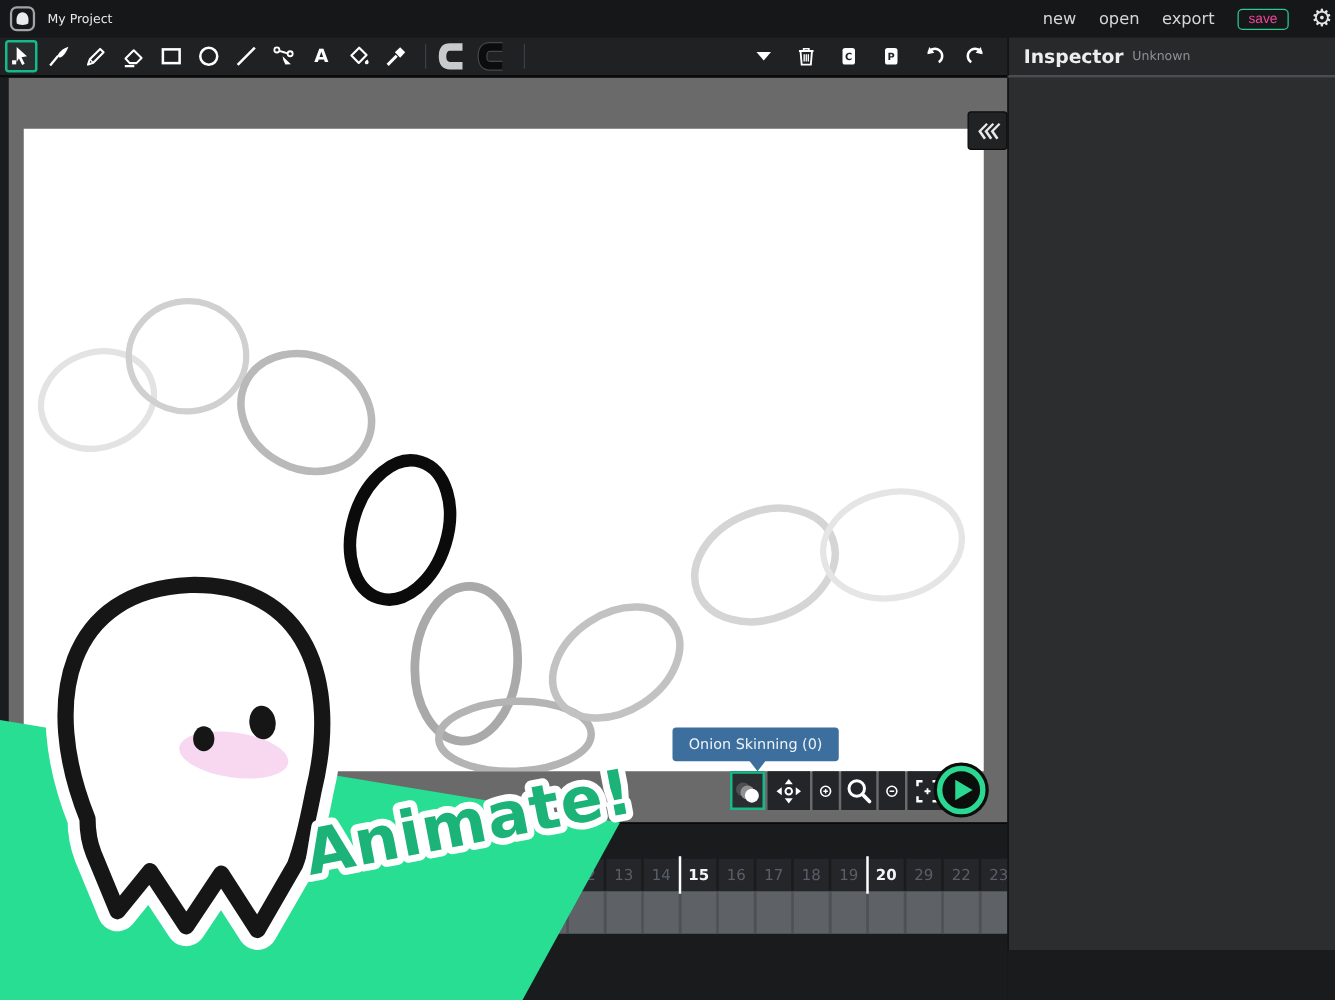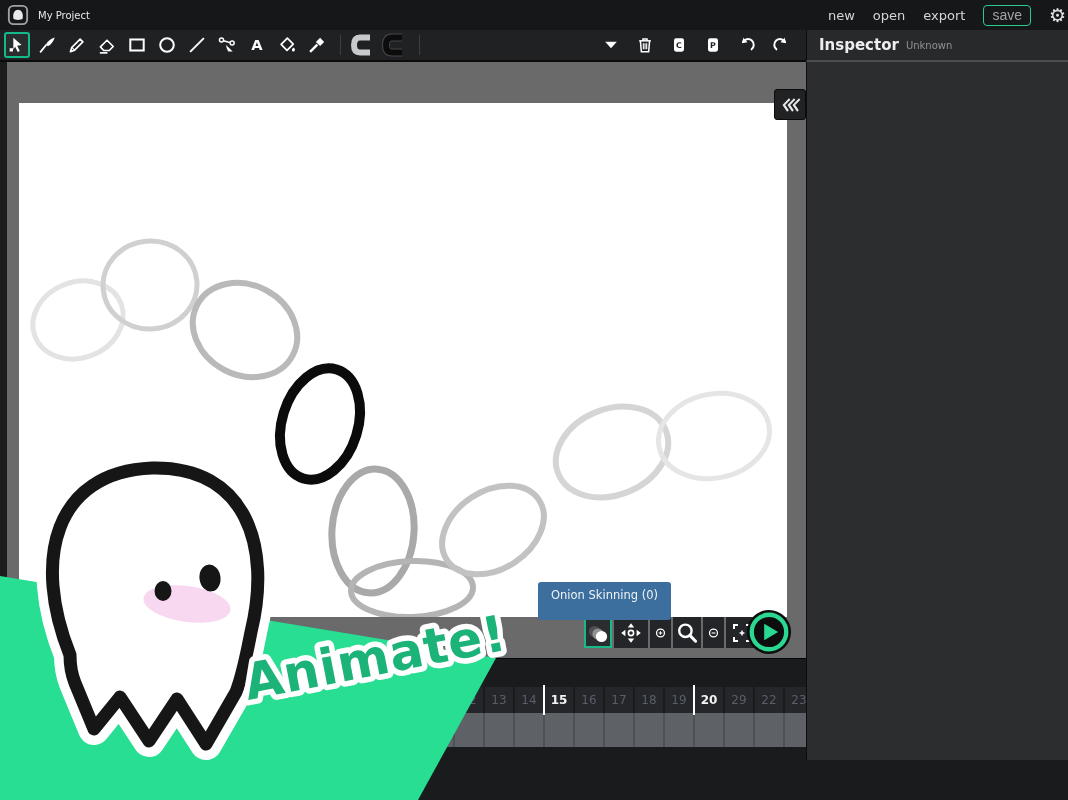--- a/index.html
+++ b/index.html
@@ -7,21 +7,21 @@
               font-family:"DejaVu Sans", "Liberation Sans", sans-serif; }
   #app { position:relative; width:1068px; height:800px; background:#141517; }
 
   
   #topbar { position:absolute; left:0; top:0; width:1068px; height:30px;
             background:#161718; display:flex; align-items:center; z-index:3; }
   #logo { width:22px; height:22px; margin-left:7px; }
   #win-title { margin-left:9px; color:#e8e9ea; font-size:10px; }
   #topbar-right { margin-left:auto; display:flex; align-items:center; gap:18px; padding-right:2px; }
   .menu-item { color:#d5d6d7; font-size:13px; cursor:default; }
-  #save-btn { color:#a3a3a3; font-size:14px; border:1.5px solid #2bcb90; border-radius:4px;
+  #save-btn { color:#ec4899; font-size:11px; border:1.5px solid #2bcb90; border-radius:4px;
               padding:1px 8px 2px; background:transparent; }
   #gear { font-size:19px; color:#e4e5e6; line-height:1; }
 
   
   #tool-row { position:absolute; left:0; top:30px; width:806px; height:32px;
               background:#1f2123; border-bottom:2px solid #0b0b0b;
               display:flex; align-items:center; z-index:3; }
   .tool-btn { width:26px; height:26px; margin-left:4px; display:flex; align-items:center;
               justify-content:center; border:2px solid transparent; border-radius:3px; }
   .tool-btn.selected { border-color:#14ba89; background:#2a2d2e; }
@@ -55,21 +55,21 @@
 
   
   #viewport-toolbar { position:absolute; left:584px; top:555px; display:flex; gap:2px; z-index:6; }
   .vp-btn { height:31px; background:#232528; display:flex; align-items:center; justify-content:center;
             border:2px solid transparent; }
   .vp-btn.selected { border-color:#17b987; background:#2b2e30; }
   .vp-btn svg { width:24px; height:24px; }
   #play-btn { position:absolute; left:746px; top:547px; width:46px; height:46px; z-index:7; }
 
   
-  #tooltip { position:absolute; left:538px; top:582px; height:38px; background:#3c6f9d;
+  #tooltip { position:absolute; left:538px; top:582px; height:27px; background:#3c6f9d;
              border-radius:3px; color:#eef3f8; font-size:11.5px; line-height:27px;
              padding:0 13px; z-index:20; white-space:nowrap; }
   #tooltip-pointer { position:absolute; left:599px; top:608px; width:0; height:0; z-index:20;
              border-left:7px solid transparent; border-right:7px solid transparent;
              border-top:9px solid #3c6f9d; }
 
   
   #timeline { position:absolute; left:0; top:658px; width:806px; height:142px;
               background:#1a1b1d; border-top:1px solid #060606; overflow:hidden; }
   #frame-row { position:absolute; left:425px; top:28px; display:flex; }

